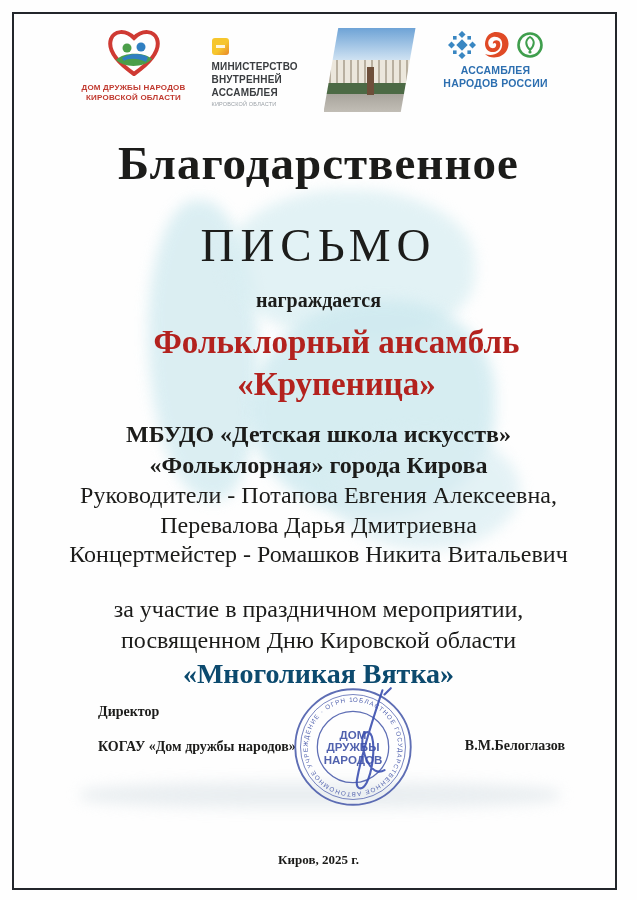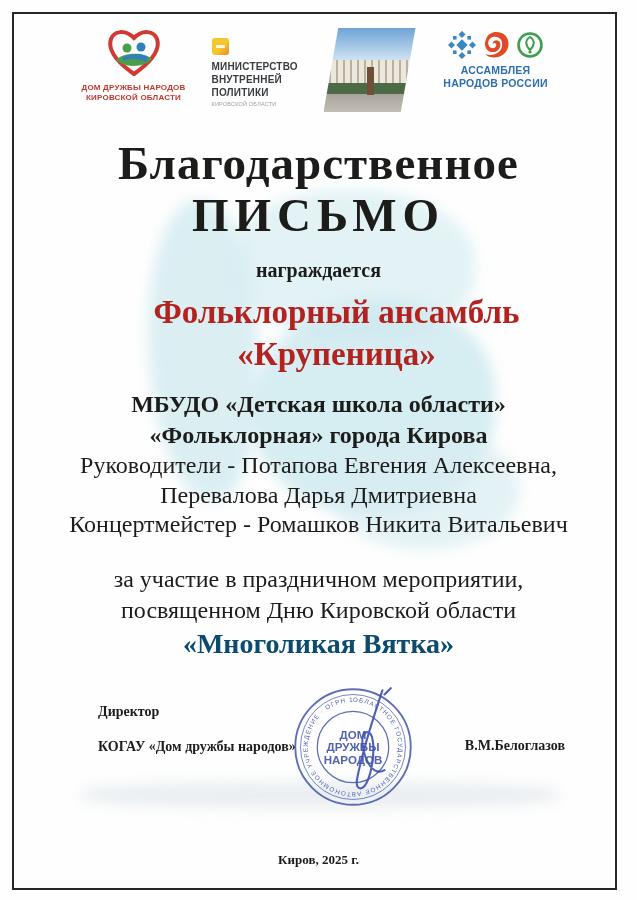--- a/index.html
+++ b/index.html
@@ -30,21 +30,21 @@
   .bldg-sky{position:absolute;inset:0 0 62% 0;background:linear-gradient(#6ea3d6,#cfe2f2);}
   .bldg-fac{position:absolute;left:0;right:0;top:38%;height:30%;background:repeating-linear-gradient(90deg,#ece7dc 0 5px,#b9b0a0 5px 7px);}
   .bldg-trees{position:absolute;left:0;right:0;top:66%;height:12%;background:#4c6a45;}
   .bldg-plaza{position:absolute;left:0;right:0;top:78%;height:22%;background:linear-gradient(#a8a49c,#c2beb6);}
   .bldg-monu{position:absolute;left:47%;top:46%;width:7px;height:28px;background:#6e4f3a;}
   .logo-anr{width:132px;padding-top:4px;}
   .anr-icons{display:flex;justify-content:center;gap:5px;align-items:center;}
   .anr-text{color:#2d6fb0;font-weight:bold;font-size:10.5px;line-height:1.25;margin-top:4px;letter-spacing:.2px;}
   
   .t1{font-size:47px;font-weight:bold;letter-spacing:1px;margin-top:24px;line-height:1.1;}
-  .t2{font-size:47px;font-weight:bold;letter-spacing:6px;line-height:1.1;}
+  .t2{font-size:47px;font-weight:normal;letter-spacing:6px;line-height:1.1;margin-top:30px;}
   .awarded{font-size:20px;font-weight:bold;margin-top:18px;}
   .recipient{color:#b3221e;font-size:33px;font-weight:bold;line-height:1.25;margin-top:10px;padding-left:36px;}
   .org{font-size:24px;font-weight:bold;line-height:1.3;margin-top:14px;}
   .people{font-size:24px;line-height:1.23;}
   .event{font-size:24px;font-weight:normal;line-height:1.3;margin-top:24px;}
   .event-title{color:#0c4a6e;font-size:28px;font-weight:bold;margin-top:2px;}
   
   .sig{position:absolute;left:0;right:0;top:692px;height:150px;text-align:left;z-index:2;}
   .sig-left{position:absolute;left:98px;top:12px;font-size:14px;font-weight:bold;}
   .sig-org{margin-top:19px;}
@@ -79,21 +79,21 @@
         </svg>
         <div class="ddn-text">
           <div>ДОМ ДРУЖБЫ НАРОДОВ</div>
           <div>КИРОВСКОЙ ОБЛАСТИ</div>
         </div>
       </div>
 
       <div class="logo-min">
         <div class="min-icon"></div>
         <div class="min-l1">МИНИСТЕРСТВО</div>
-        <div class="min-l1">ВНУТРЕННЕЙ ПОЛИТИКИ</div>
+        <div class="min-l1">ВНУТРЕННЕЙ АССАМБЛЕЯ</div>
         <div class="min-l2">КИРОВСКОЙ ОБЛАСТИ</div>
       </div>
 
       <div class="logo-bldg">
         <div class="bldg-sky"></div>
         <div class="bldg-fac"></div>
         <div class="bldg-trees"></div>
         <div class="bldg-plaza"></div>
         <div class="bldg-monu"></div>
       </div>
@@ -134,21 +134,21 @@
     <div class="t2">ПИСЬМО</div>
 
     <div class="awarded">награждается</div>
 
     <div class="recipient">
       <div>Фольклорный ансамбль</div>
       <div>«Крупеница»</div>
     </div>
 
     <div class="org">
-      <div>МБУДО «Детская школа области»</div>
+      <div>МБУДО «Детская школа искусств»</div>
       <div>«Фольклорная» города Кирова</div>
     </div>
 
     <div class="people">
       <div>Руководители - Потапова Евгения Алексеевна,</div>
       <div>Перевалова Дарья Дмитриевна</div>
       <div>Концертмейстер - Ромашков Никита Витальевич</div>
     </div>
 
     <div class="event">

